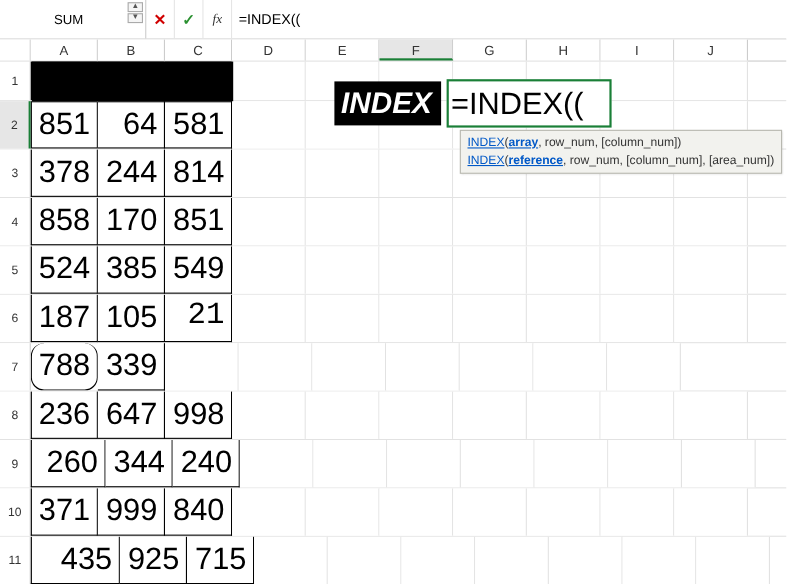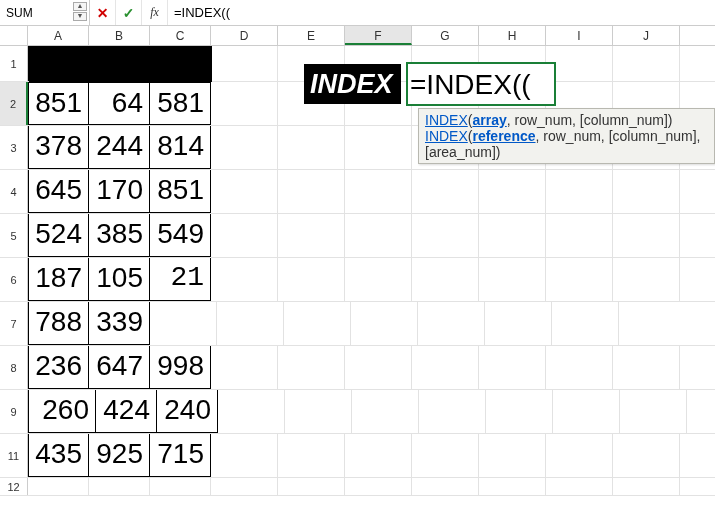--- a/index.html
+++ b/index.html
@@ -8,25 +8,26 @@
     font-size: 12px;
     background: #fff;
     width: 715px;
     height: 531px;
     overflow: hidden;
     position: relative;
   }
 
   
   .formula-bar {
-    height: 26px;
+    height: 36px;
     border-bottom: 1px solid #ccc;
     display: flex;
     align-items: stretch;
     background: #fff;
+    padding-left: 43px;
   }
   .name-box {
     width: 90px;
     border-right: 1px solid #ccc;
     display: flex;
     align-items: center;
     padding: 0 6px;
     font-size: 12px;
     position: relative;
   }
@@ -182,21 +183,21 @@
     align-items: center;
   }
 
   
   .func-tip {
     position: absolute;
     left: 418px;
     top: 82px;
     background: #f2f2ee;
     border: 1px solid #b8b8b0;
-    font-size: 14px;
+    font-size: 11px;
     font-family: Arial, sans-serif;
     padding: 3px 6px;
     color: #333;
     line-height: 16px;
     box-shadow: 1px 1px 2px rgba(0,0,0,0.15);
   }
   .func-tip .fname { color: #0058c7; text-decoration: underline; }
   .func-tip .bold { font-weight: bold; text-decoration: underline; color: #0058c7; }
 </style>
 </head>
@@ -279,21 +280,21 @@
         <div class="cell" style="width: 67px;"></div>
         <div class="cell" style="width: 67px;"></div>
         <div class="cell" style="width: 67px;"></div>
         <div class="cell" style="width: 67px;"></div>
         <div class="cell" style="width: 67px;"></div>
         <div class="cell" style="width: 67px;"></div>
         <div class="cell" style="width: 67px;"></div>
       </div>
       <div class="row row-data">
         <div class="row-h">4</div>
-        <div class="cell data-cell first-col" style="width: 61px;">645</div>
+        <div class="cell data-cell first-col" style="width: 61px;">858</div>
         <div class="cell data-cell" style="width: 61px;">170</div>
         <div class="cell data-cell" style="width: 61px;">851</div>
         <div class="cell" style="width: 67px;"></div>
         <div class="cell" style="width: 67px;"></div>
         <div class="cell" style="width: 67px;"></div>
         <div class="cell" style="width: 67px;"></div>
         <div class="cell" style="width: 67px;"></div>
         <div class="cell" style="width: 67px;"></div>
         <div class="cell" style="width: 67px;"></div>
       </div>
@@ -318,21 +319,21 @@
         <div class="cell" style="width: 67px;"></div>
         <div class="cell" style="width: 67px;"></div>
         <div class="cell" style="width: 67px;"></div>
         <div class="cell" style="width: 67px;"></div>
         <div class="cell" style="width: 67px;"></div>
         <div class="cell" style="width: 67px;"></div>
         <div class="cell" style="width: 67px;"></div>
       </div>
       <div class="row row-data">
         <div class="row-h">7</div>
-        <div class="cell data-cell first-col" style="width: 61px;">788</div>
+        <div class="cell data-cell first-col" style="width: 61px; border-radius: 12px;">788</div>
         <div class="cell data-cell" style="width: 61px;">339</div>
         <div class="cell" style="width: 67px;"></div>
         <div class="cell" style="width: 67px;"></div>
         <div class="cell" style="width: 67px;"></div>
         <div class="cell" style="width: 67px;"></div>
         <div class="cell" style="width: 67px;"></div>
         <div class="cell" style="width: 67px;"></div>
         <div class="cell" style="width: 67px;"></div>
       </div>
       <div class="row row-data">
@@ -344,33 +345,46 @@
         <div class="cell" style="width: 67px;"></div>
         <div class="cell" style="width: 67px;"></div>
         <div class="cell" style="width: 67px;"></div>
         <div class="cell" style="width: 67px;"></div>
         <div class="cell" style="width: 67px;"></div>
         <div class="cell" style="width: 67px;"></div>
       </div>
       <div class="row row-data">
         <div class="row-h">9</div>
         <div class="cell data-cell first-col" style="width: 68px;">260</div>
-        <div class="cell data-cell" style="width: 61px;">424</div>
+        <div class="cell data-cell" style="width: 61px;">344</div>
         <div class="cell data-cell" style="width: 61px;">240</div>
         <div class="cell" style="width: 67px;"></div>
         <div class="cell" style="width: 67px;"></div>
         <div class="cell" style="width: 67px;"></div>
         <div class="cell" style="width: 67px;"></div>
         <div class="cell" style="width: 67px;"></div>
         <div class="cell" style="width: 67px;"></div>
         <div class="cell" style="width: 67px;"></div>
       </div>
       <div class="row row-data">
+        <div class="row-h">10</div>
+        <div class="cell data-cell first-col" style="width: 61px;">371</div>
+        <div class="cell data-cell" style="width: 61px;">999</div>
+        <div class="cell data-cell" style="width: 61px;">840</div>
+        <div class="cell" style="width: 67px;"></div>
+        <div class="cell" style="width: 67px;"></div>
+        <div class="cell" style="width: 67px;"></div>
+        <div class="cell" style="width: 67px;"></div>
+        <div class="cell" style="width: 67px;"></div>
+        <div class="cell" style="width: 67px;"></div>
+        <div class="cell" style="width: 67px;"></div>
+      </div>
+      <div class="row row-data">
         <div class="row-h">11</div>
-        <div class="cell data-cell first-col" style="width: 61px;">435</div>
+        <div class="cell data-cell first-col" style="width: 81px;">435</div>
         <div class="cell data-cell" style="width: 61px;">925</div>
         <div class="cell data-cell" style="width: 61px;">715</div>
         <div class="cell" style="width: 67px;"></div>
         <div class="cell" style="width: 67px;"></div>
         <div class="cell" style="width: 67px;"></div>
         <div class="cell" style="width: 67px;"></div>
         <div class="cell" style="width: 67px;"></div>
         <div class="cell" style="width: 67px;"></div>
         <div class="cell" style="width: 67px;"></div>
       </div>

